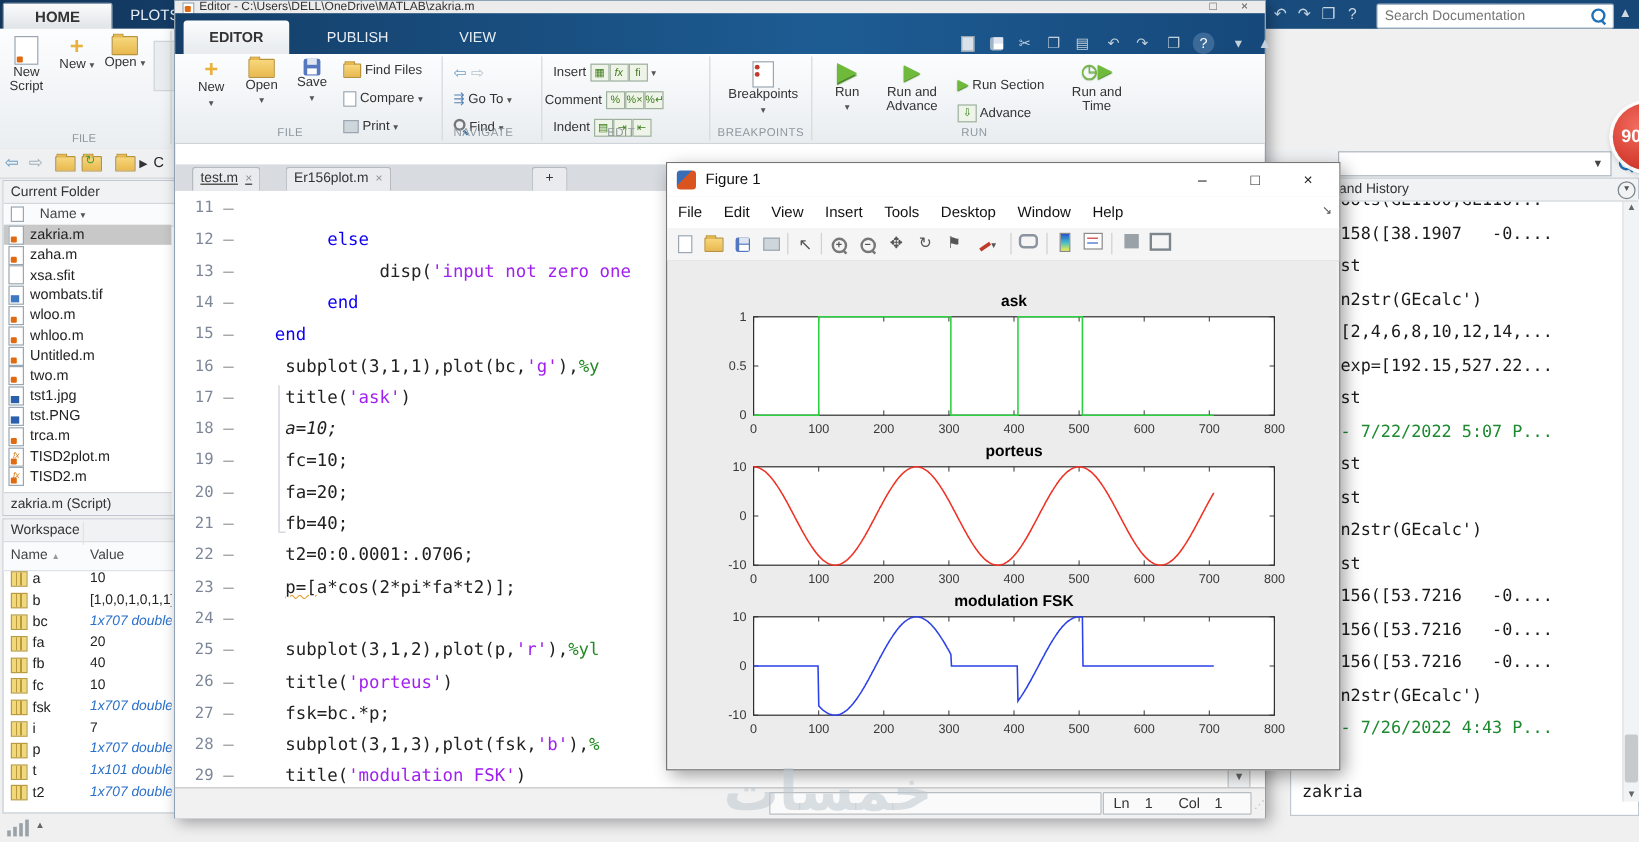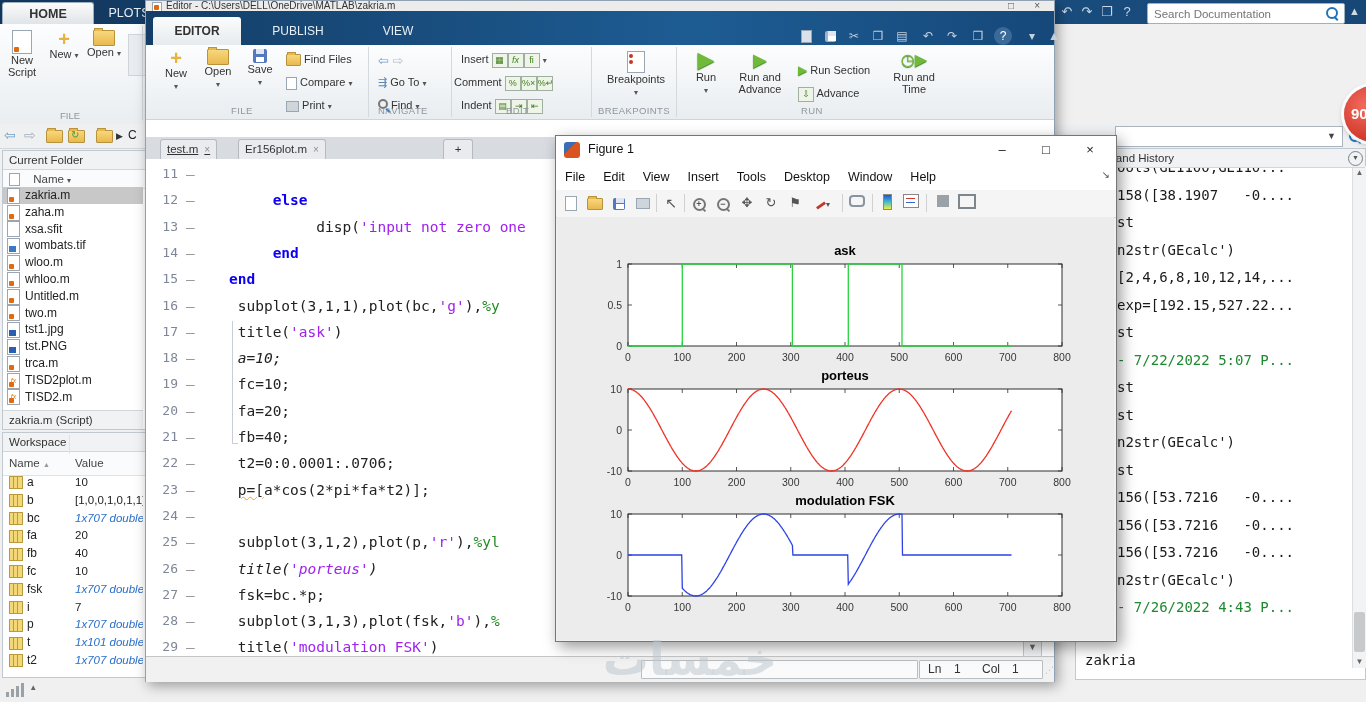--- a/index.html
+++ b/index.html
@@ -83,21 +83,21 @@
           border-bottom:none;border-radius:3px 3px 0 0;font-size:11.5px;color:#333;padding:0 6px;white-space:nowrap;}
   .doctab.active{background:#fff;font-weight:bold;}
   .doctab .x{color:#8a9096;margin-left:6px;font-size:10px;}
   
   .code-area{position:absolute;left:0;top:158px;width:100%;height:497px;background:#fff;overflow:hidden;
              font-family:"DejaVu Sans Mono",monospace;font-size:14.5px;}
   .code-line{position:absolute;left:0;width:100%;height:26.3px;line-height:26.3px;white-space:pre;}
   .ln{position:absolute;left:4px;width:28px;text-align:right;color:#7d8799;font-size:13px;}
   .ln-dash{position:absolute;left:40px;color:#999;}
   .code-txt{position:absolute;left:83px;white-space:pre;}
-  .tok-k{color:#0d00f0;font-weight:bold;}
+  .tok-k{color:#0d00f0;}
   .tok-s{color:#a020f0;}
   .tok-c{color:#228b22;}
   .sq{text-decoration:underline;text-decoration-style:wavy;text-decoration-color:#e8a33d;text-decoration-thickness:1px;}
   .fold-line{position:absolute;left:86px;top:162px;width:1px;height:122px;background:#c9ced4;}
   .fold-stub{position:absolute;left:86px;top:284px;width:6px;height:1px;background:#c9ced4;}
   .ed-status{position:absolute;left:0;top:655px;width:100%;height:25px;background:#f1f1f1;border-top:1px solid #c6c6c6;}
   .sunken{position:absolute;height:17px;border:1px solid #b9bec2;background:#fafafa;border-radius:1px;}
   .scroll-dn{position:absolute;left:877px;top:638px;width:17px;height:16px;background:#f2f3f4;border:1px solid #c4c8cc;
              font-size:9px;color:#666;text-align:center;line-height:15px;}
   
@@ -406,21 +406,21 @@
           <div class="code-line" style="top: 133.5px;"><span class="ln">16</span><span class="ln-dash">—</span><span class="code-txt" style="padding-left: 8.73px;"><span>subplot(3,1,1),plot(bc,</span><span class="tok-s">'g'</span><span>),</span><span class="tok-c">%y</span></span></div>
           <div class="code-line" style="top: 159.8px;"><span class="ln">17</span><span class="ln-dash">—</span><span class="code-txt" style="padding-left: 8.73px;"><span>title(</span><span class="tok-s">'ask'</span><span>)</span></span></div>
           <div class="code-line" style="top: 186.1px;"><span class="ln">18</span><span class="ln-dash">—</span><span class="code-txt" style="padding-left: 8.73px; font-style: italic;"><span>a=10;</span></span></div>
           <div class="code-line" style="top: 212.4px;"><span class="ln">19</span><span class="ln-dash">—</span><span class="code-txt" style="padding-left: 8.73px;"><span>fc=10;</span></span></div>
           <div class="code-line" style="top: 238.7px;"><span class="ln">20</span><span class="ln-dash">—</span><span class="code-txt" style="padding-left: 8.73px;"><span>fa=20;</span></span></div>
           <div class="code-line" style="top: 265px;"><span class="ln">21</span><span class="ln-dash">—</span><span class="code-txt" style="padding-left: 8.73px;"><span>fb=40;</span></span></div>
           <div class="code-line" style="top: 291.3px;"><span class="ln">22</span><span class="ln-dash">—</span><span class="code-txt" style="padding-left: 8.73px;"><span>t2=0:0.0001:.0706;</span></span></div>
           <div class="code-line" style="top: 317.6px;"><span class="ln">23</span><span class="ln-dash">—</span><span class="code-txt" style="padding-left: 8.73px;"><span class="sq">p=[</span><span>a*cos(2*pi*fa*t2)];</span></span></div>
           <div class="code-line" style="top: 343.9px;"><span class="ln">24</span><span class="ln-dash">—</span></div>
           <div class="code-line" style="top: 370.2px;"><span class="ln">25</span><span class="ln-dash">—</span><span class="code-txt" style="padding-left: 8.73px;"><span>subplot(3,1,2),plot(p,</span><span class="tok-s">'r'</span><span>),</span><span class="tok-c">%yl</span></span></div>
-          <div class="code-line" style="top: 396.5px;"><span class="ln">26</span><span class="ln-dash">—</span><span class="code-txt" style="padding-left: 8.73px; font-style: italic;"><span>title(</span><span class="tok-s">'porteus'</span><span>)</span></span></div>
+          <div class="code-line" style="top: 396.5px;"><span class="ln">26</span><span class="ln-dash">—</span><span class="code-txt" style="padding-left: 8.73px;"><span>title(</span><span class="tok-s">'porteus'</span><span>)</span></span></div>
           <div class="code-line" style="top: 422.8px;"><span class="ln">27</span><span class="ln-dash">—</span><span class="code-txt" style="padding-left: 8.73px;"><span>fsk=bc.*p;</span></span></div>
           <div class="code-line" style="top: 449.1px;"><span class="ln">28</span><span class="ln-dash">—</span><span class="code-txt" style="padding-left: 8.73px;"><span>subplot(3,1,3),plot(fsk,</span><span class="tok-s">'b'</span><span>),</span><span class="tok-c">%</span></span></div>
           <div class="code-line" style="top: 475.4px;"><span class="ln">29</span><span class="ln-dash">—</span><span class="code-txt" style="padding-left: 8.73px;"><span>title(</span><span class="tok-s">'modulation FSK'</span><span>)</span></span></div>
         </div>
     </div>
 
     <div class="scroll-dn">▼</div>
 
     <div class="ed-status">
       <div class="sunken" style="left:495px;top:3px;width:275px;"></div>

